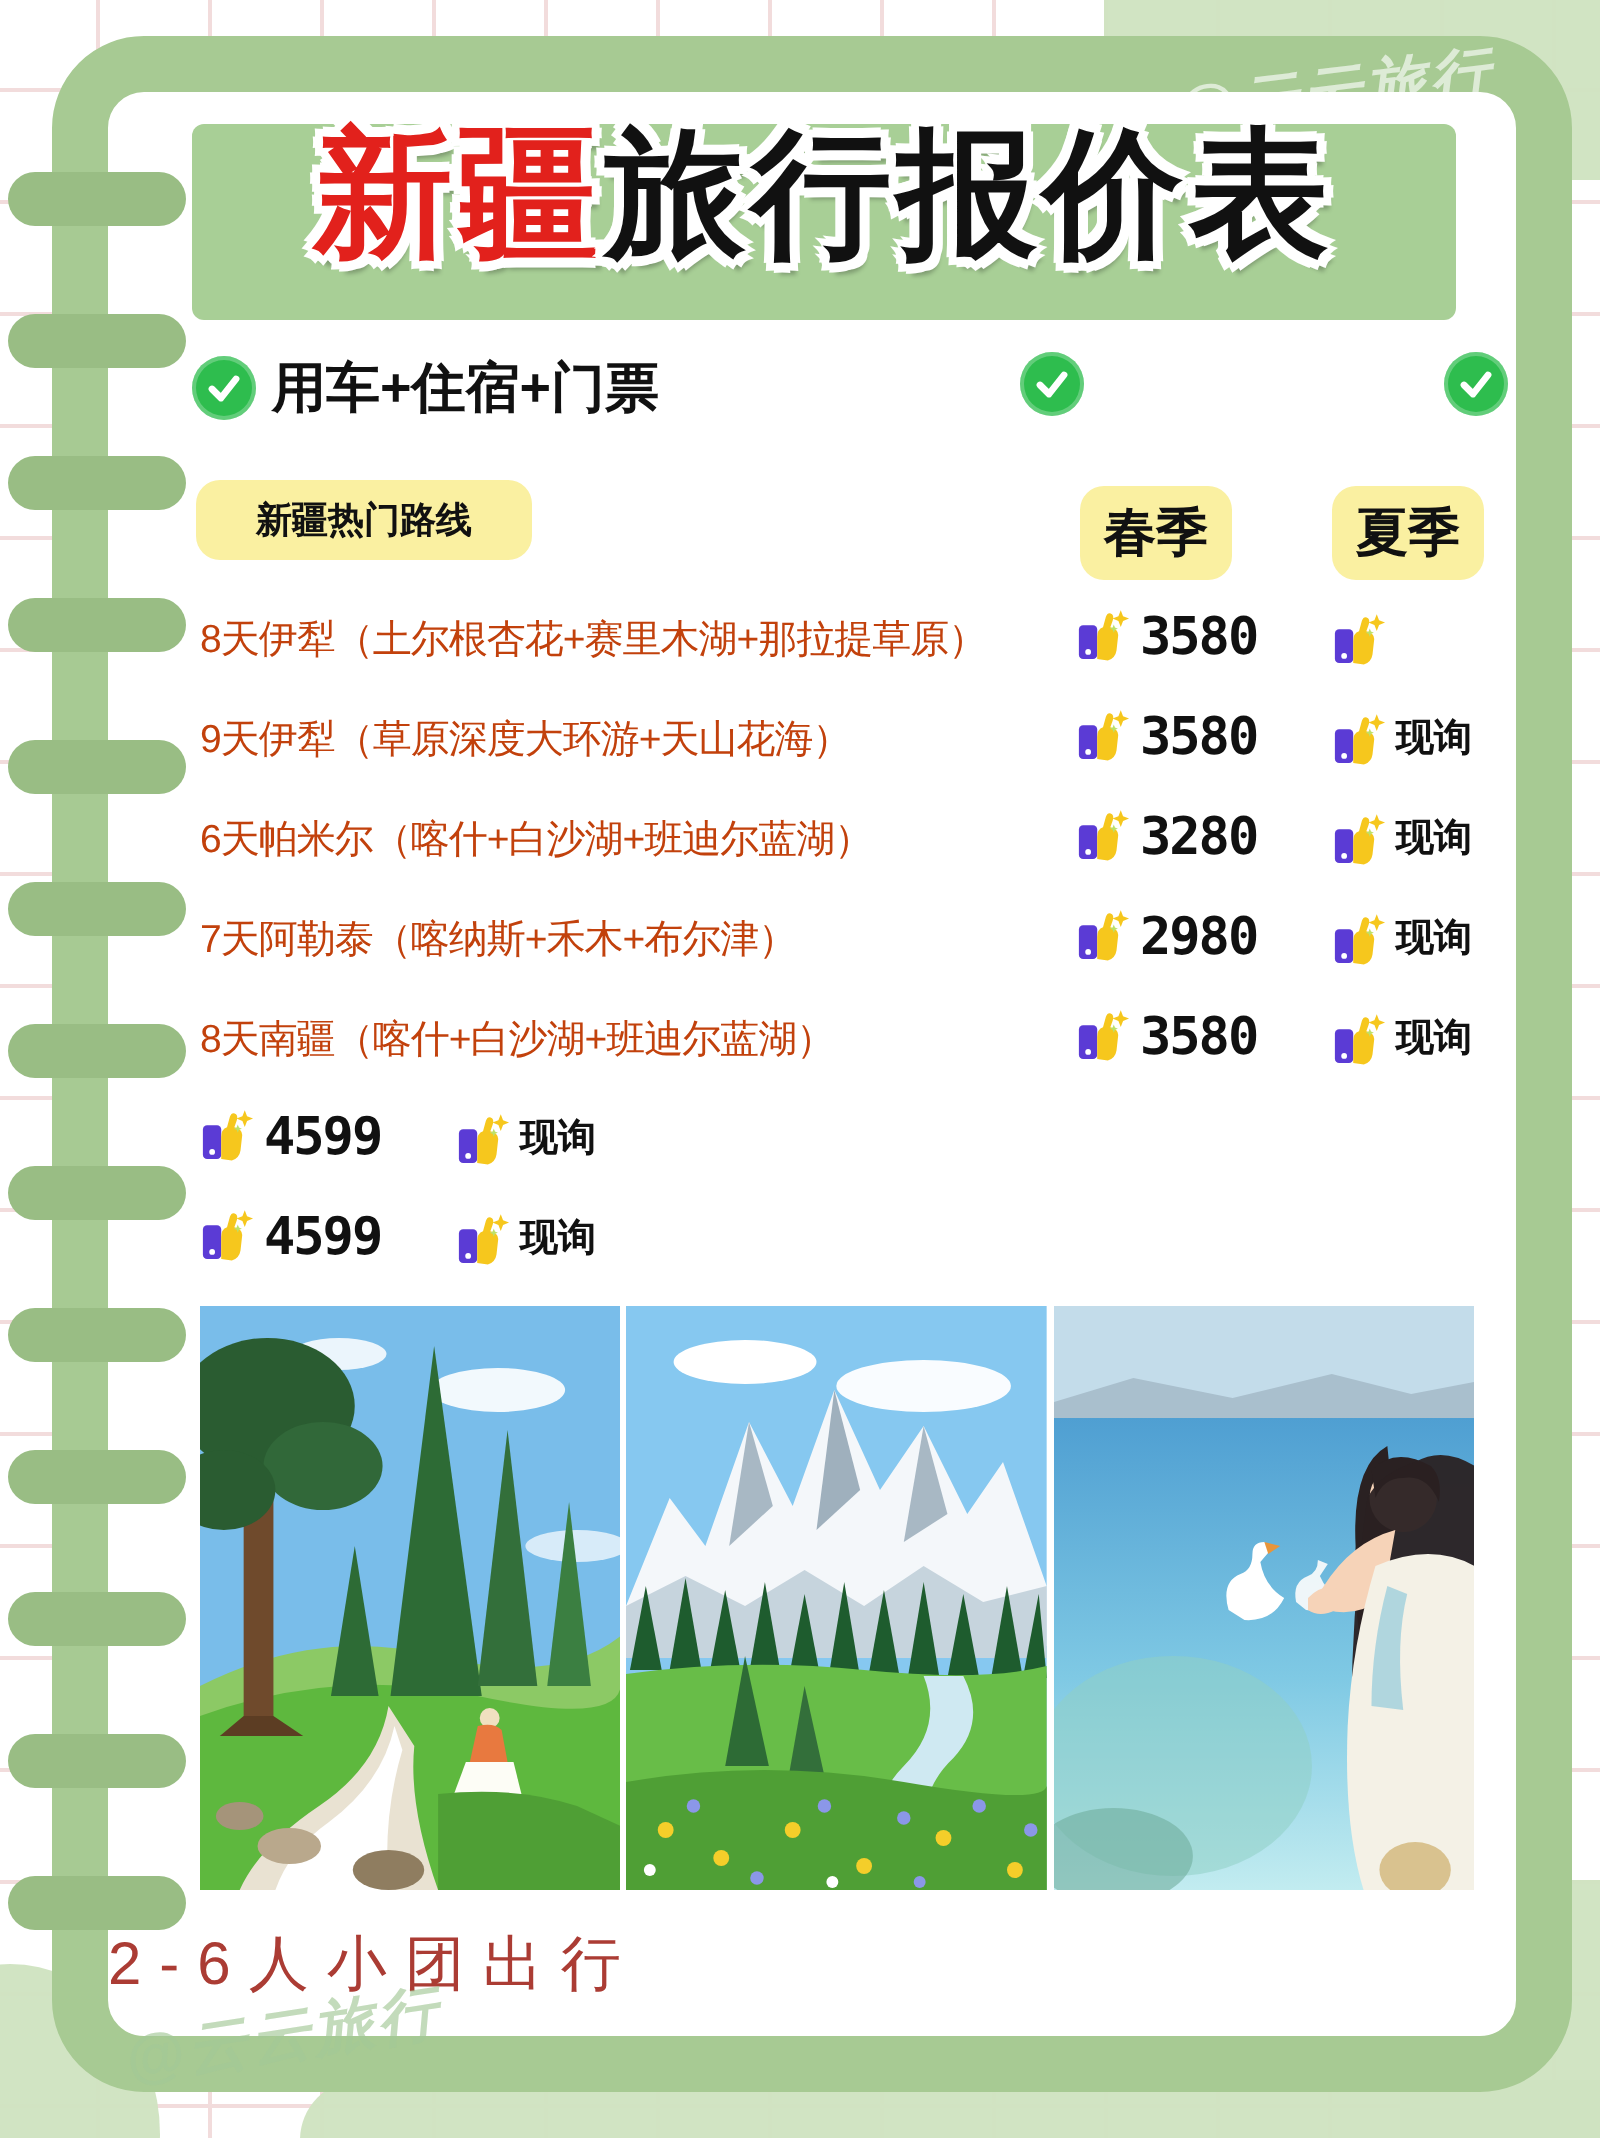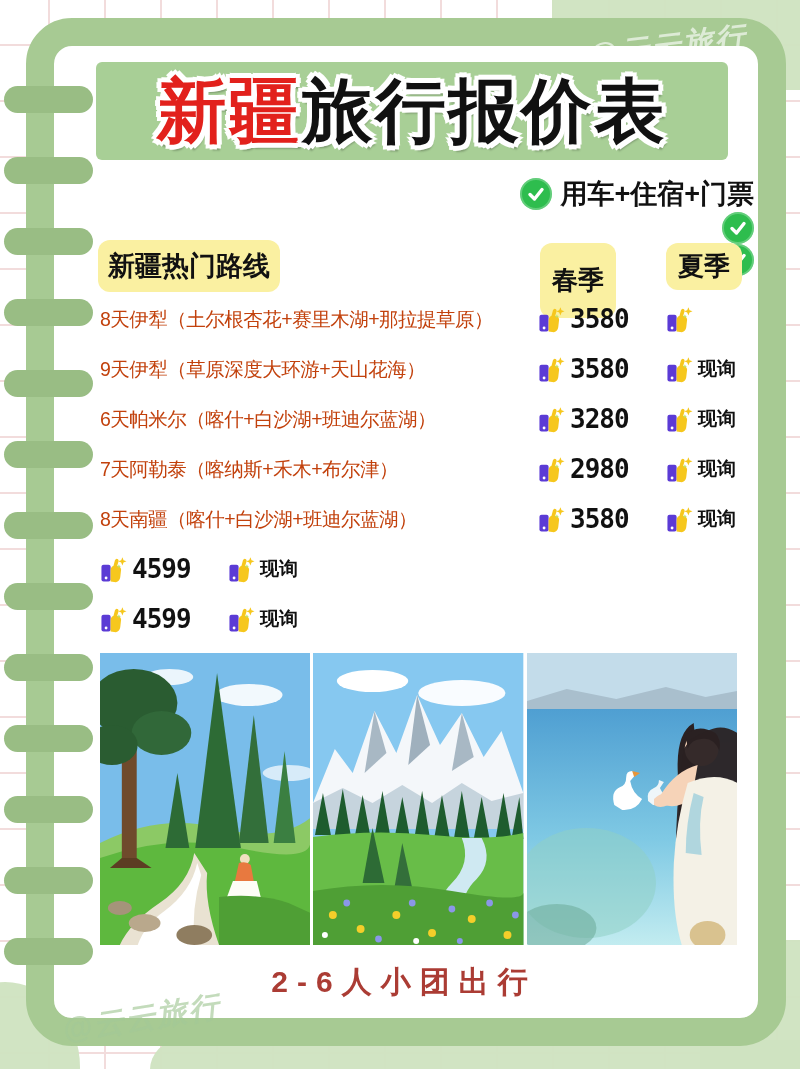--- a/index.html
+++ b/index.html
@@ -35,66 +35,66 @@
 
   
   .watermark{position:absolute;font-size:30px;font-style:italic;font-weight:700;
     letter-spacing:2px;white-space:nowrap;pointer-events:none;}
   .wm-top{left:588px;top:26px;transform:rotate(-7deg);color:rgba(255,255,255,.62);}
   .wm-bottom{left:62px;top:998px;transform:rotate(-9deg);color:rgba(163,199,150,.65);}
 
   
   .banner{position:absolute;left:96px;top:62px;width:632px;height:98px;
     background:var(--banner_green);border-radius:6px;display:flex;
-    align-items:center;justify-content:center;}
+    align-items:flex-start;justify-content:center;}
   .title{font-size:70px;font-weight:900;letter-spacing:3px;line-height:1;
     text-shadow:-4px -4px 0 #fff,4px -4px 0 #fff,-4px 4px 0 #fff,4px 4px 0 #fff,
       0 -5px 0 #fff,0 5px 0 #fff,-5px 0 0 #fff,5px 0 0 #fff,3px 6px 2px rgba(0,0,0,.25);}
   .title .hl{color:var(--title_red);}
   .title .rest{color:#111;}
 
   
   .features{position:absolute;left:96px;top:176px;width:658px;height:48px;
-    display:flex;justify-content:space-between;align-items:flex-end;flex-direction:column;}
+    display:flex;justify-content:space-between;align-items:flex-start;}
   .feature{display:flex;align-items:center;gap:8px;}
   .check{width:32px;height:32px;border-radius:50%;background:var(--check_green);
     display:flex;align-items:center;justify-content:center;flex:0 0 auto;
     box-shadow:inset 0 0 0 2px rgba(255,255,255,.25);}
   .check svg{display:block;}
   .feature .lbl{font-size:27px;font-weight:900;color:#111;white-space:nowrap;}
 
   
   .ybadge{position:absolute;background:var(--badge_yellow);border-radius:12px;
     font-weight:900;color:#111;white-space:nowrap;}
-  .badge-routes{left:98px;top:240px;padding:8px 10px;font-size:27px;}
-  .badge-spring{left:540px;top:243px;padding:20px 12px;font-size:26px;}
+  .badge-routes{left:98px;top:240px;padding:8px 30px;font-size:18px;}
+  .badge-spring{left:540px;top:243px;padding:6px 12px;font-size:26px;}
   .badge-summer{left:666px;top:243px;padding:6px 12px;font-size:26px;}
 
   
   .rows{position:absolute;left:100px;top:294px;width:656px;}
   .row{display:flex;align-items:center;height:50px;}
   .route{width:438px;font-size:19.5px;font-weight:400;color:#c2410c;white-space:nowrap;
     letter-spacing:-.5px;}
-  .cell{display:flex;align-items:center;gap:5px;}
+  .cell{display:flex;align-items:flex-start;gap:5px;}
   .cell-spring{width:128px;}
   .cell-summer{width:90px;}
   .price{font-family:"DejaVu Sans Mono","Liberation Mono",monospace;
     font-size:26px;font-weight:700;color:#111;letter-spacing:-1px;}
   .inquire{font-size:19px;font-weight:900;color:#111;white-space:nowrap;}
   .price-ic{width:27px;height:27px;flex:0 0 auto;}
 
   
   .photos{position:absolute;left:100px;top:653px;width:637px;height:292px;
     display:flex;gap:3px;}
   .photo{flex:1;height:292px;overflow:hidden;}
   .photo svg{display:block;width:100%;height:100%;}
 
   
-  .footer{position:absolute;left:54px;top:962px;width:700px;text-align:center;
-    font-size:30px;font-weight:700;letter-spacing:9px;color:var(--footer_red);}
+  .footer{position:absolute;left:54px;top:962px;width:700px;text-align:left;
+    font-size:30px;font-weight:400;letter-spacing:9px;color:var(--footer_red);}
 </style>
 </head>
 <body>
 
 <div id="poster">
   <div class="bg-grid"></div>
   <div class="blob blob-top-right"></div>
   <div class="blob blob-bottom-right"></div>
   <div class="blob band-bottom"></div>
   <div class="blob blob-bottom-left"></div>

